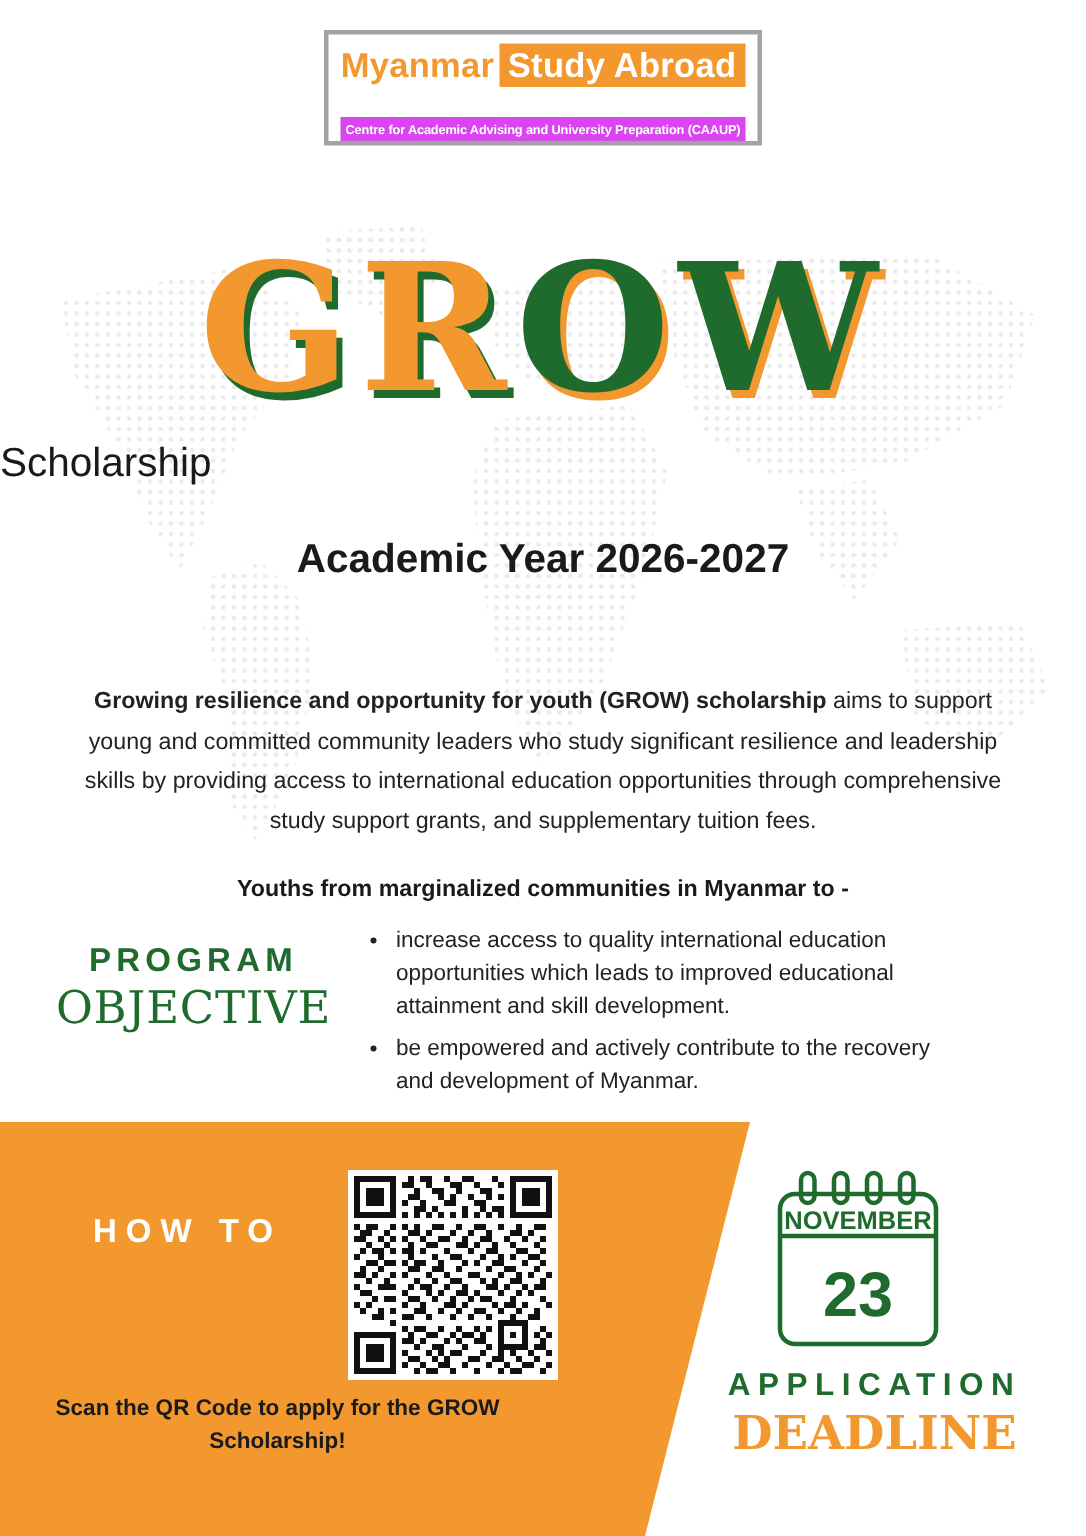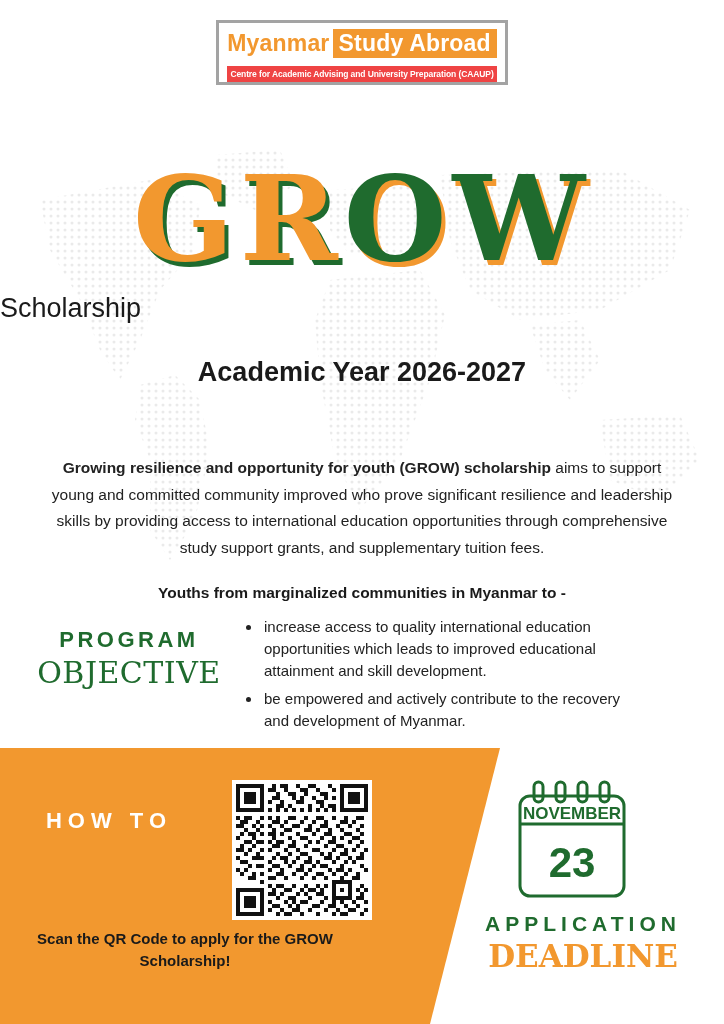--- a/index.html
+++ b/index.html
@@ -45,22 +45,22 @@
   }
   .logo-line1 .part-a { color: #F2982F; }
   .logo-line1 .part-b {
     color: #ffffff;
     background: #F2982F;
     padding: 1px 6px 2px 6px;
     display: inline-block;
     margin-left: 3px;
   }
   .logo-sub {
-    margin-top: 8px;
-    background: #ef4444;
+    margin-top: 20px;
+    background: #d946ef;
     color: #ffffff;
     font-size: 8.5px;
     font-weight: bold;
     padding: 3px 2px;
     letter-spacing: -0.1px;
     white-space: nowrap;
   }
 
   
   .headline {
@@ -163,21 +163,21 @@
     left: 0; top: 748px;
     width: 724px; height: 276px;
   }
   .orange-panel {
     position: absolute; inset: 0;
     background: #F2982F;
     clip-path: polygon(0 0, 500px 0, 430px 276px, 0 276px);
   }
   .howto {
     position: absolute;
-    left: 14px; top: 60px;
+    left: 30px; top: 60px;
     width: 190px; text-align: center;
   }
   .howto .l1 {
     font-size: 22px;
     font-weight: bold;
     letter-spacing: 6px;
     color: #ffffff;
   }
   .howto .l2 {
     font-family: "DejaVu Serif", serif;
@@ -272,21 +272,21 @@
 
 
   <div class="grow">
     <span class="g-g">G</span><span class="g-r">R</span><span class="g-o">O</span><span class="g-w">W</span>
   </div>
 
   <div class="scholarship">Scholarship</div>
   <div class="acadyear">Academic Year 2026-2027</div>
 
   <div class="intro">
-    <b>Growing resilience and opportunity for youth (GROW) scholarship</b><span> aims to support young and committed community improved who prove significant resilience and leadership skills by providing access to international education opportunities through comprehensive study support grants, and supplementary tuition fees.</span>
+    <b>Growing resilience and opportunity for youth (GROW) scholarship</b><span> aims to support young and committed community leaders who study significant resilience and leadership skills by providing access to international education opportunities through comprehensive study support grants, and supplementary tuition fees.</span>
   </div>
 
   <div class="youth-line">Youths from marginalized communities in Myanmar to -</div>
 
   <div class="obj-label">
     <div class="l1">PROGRAM</div>
     <div class="l2">OBJECTIVE</div>
   </div>
 
   <div class="obj-list">

